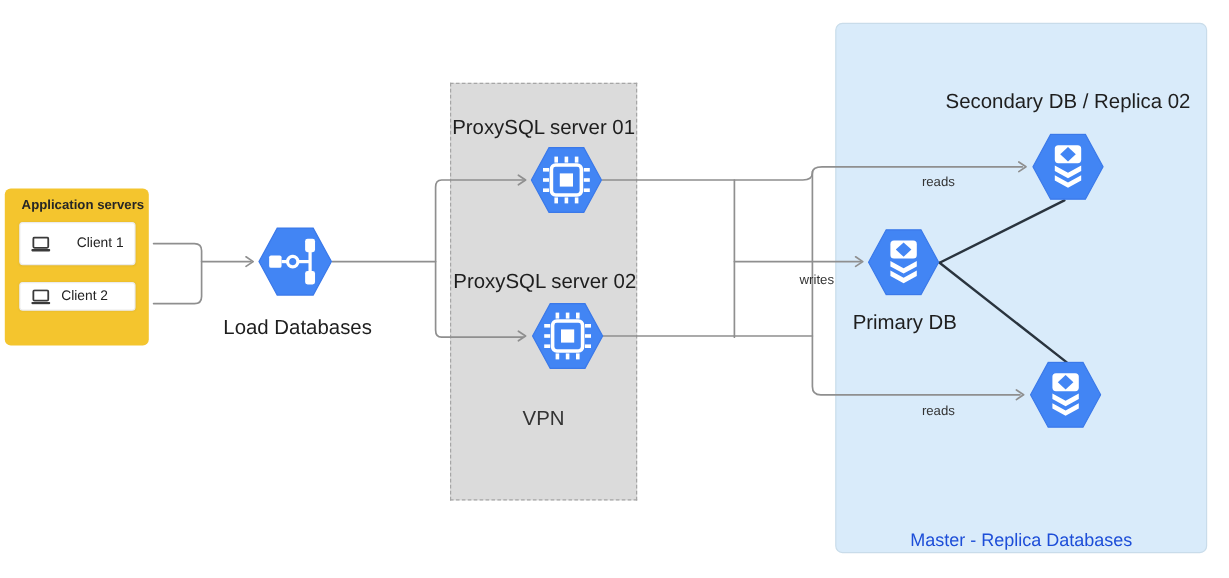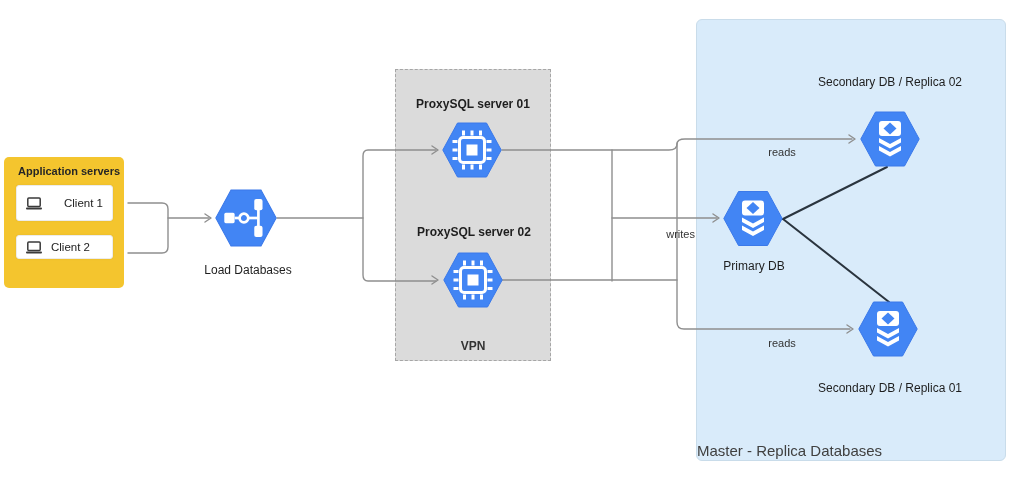--- a/index.html
+++ b/index.html
@@ -14,22 +14,22 @@
   .db-box{background:var(--db-box-blue,#D9EBFA);border:1px solid #c9dcea;border-radius:6px;}
   
   .client-card{
     position:absolute;background:#fff;border:1px solid #ececec;border-radius:3px;
     display:flex;align-items:center;gap:9px;padding:0 0 0 9px;box-sizing:border-box;
     box-shadow:0 0 2px rgba(0,0,0,.08);
   }
   .client-card .label{font-size:11.5px;font-weight:500;color:#222;}
   
   .group-title{position:absolute;font-size:11px;font-weight:700;color:#262626;white-space:nowrap;z-index:4;}
-  .node-label{position:absolute;font-size:12px;color:#1e1e1e;white-space:nowrap;transform:translateX(-50%);z-index:4;}
-  .box-title{position:absolute;left:0;right:0;text-align:left;font-size:15px;color:#404040;white-space:nowrap;z-index:4;}
+  .node-label{position:absolute;font-size:17px;color:#1e1e1e;white-space:nowrap;transform:translateX(-50%);z-index:4;}
+  .box-title{position:absolute;left:0;right:0;text-align:center;font-size:15px;color:#1d4ed8;white-space:nowrap;z-index:4;}
   .edge-label{position:absolute;font-size:11px;color:#333;white-space:nowrap;z-index:4;margin-top:24px;}
   
   .hex{position:absolute;z-index:3;color:var(--node-blue,#4285F4);}
   .hex svg{display:block;width:100%;height:100%;}
   
   .wires{position:absolute;left:0;top:0;z-index:2;}
   .edge{stroke:var(--connector-gray,#8F8F8F);stroke-width:1.4;fill:none;stroke-linejoin:round;stroke-linecap:round;}
   .edge-dark{stroke:var(--replication-dark,#2A343E);stroke-width:2;fill:none;stroke-linecap:round;}
   .laptop{width:16px;height:13px;flex:0 0 auto;}
 </style>
@@ -95,30 +95,29 @@
       <span class="label">Client 1</span>
     </div>
     <div class="client-card" style="left:12px;top:78px;width:97px;height:24px;">
       <svg class="laptop" viewBox="0 0 16 13">
           <use href="#sym-laptop"></use>
         </svg>
       <span class="label">Client 2</span>
     </div>
   </div>
 
-  <div class="group-box vpn-box" style="left:395px;top:69px;width:156px;height:292px;font-weight:bold;">
+  <div class="group-box vpn-box" style="left:375px;top:69px;width:156px;height:348px;">
     <div class="node-label" style="left:77px;top:27px;">ProxySQL server 01</div>
     <div class="node-label" style="left:78px;top:155px;">ProxySQL server 02</div>
     <div class="node-label" style="left:77px;top:269px;color:#333;">VPN</div>
   </div>
 
   <div class="group-box db-box" style="left:696px;top:19px;width:310px;height:442px;">
     <div class="node-label" style="left:193px;top:55px;">Secondary DB / Replica 02</div>
     <div class="node-label" style="left:57px;top:239px;">Primary DB</div>
-    <div class="node-label" style="left:193px;top:361px;">Secondary DB / Replica 01</div>
     <div class="box-title" style="top:422px;">Master - Replica Databases</div>
   </div>
 
   <svg class="wires" width="1024" height="482" viewBox="0 0 1024 482">
     <path class="edge" d="M128,203 H162 Q168,203 168,209 V247 Q168,253 162,253 H128"></path>
     <path class="edge" d="M168,218 H209"></path>
     <path class="edge" d="M205,214 L211,218 L205,222"></path>
     <path class="edge" d="M277,218 H363"></path>
     <path class="edge" d="M436,150 H368 Q363,150 363,156 V275 Q363,281 368,281 H436"></path>
     <path class="edge" d="M432,146 L438,150 L432,154"></path>

